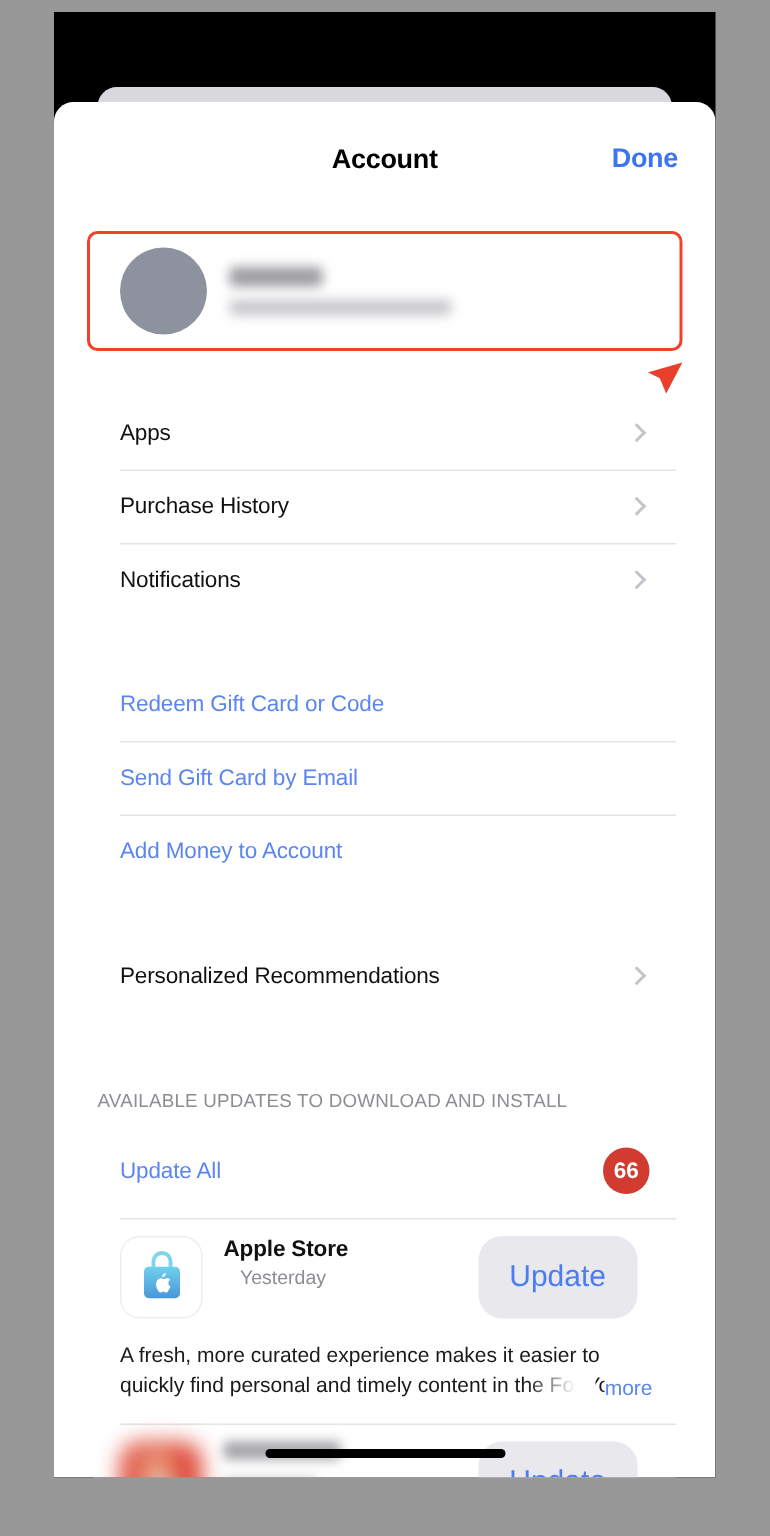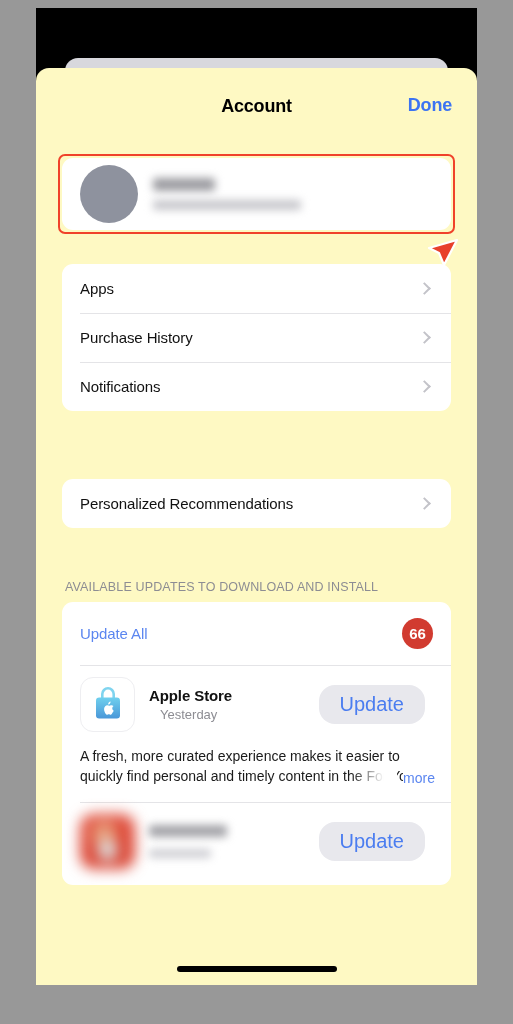--- a/index.html
+++ b/index.html
@@ -41,21 +41,21 @@
     background: #d8d8dd;
     border-radius: 13px 13px 0 0;
   }
 
   .sheet {
     position: absolute;
     left: 0;
     top: 60px;
     width: 441px;
     height: 917px;
-    background: #fef9c3;
+    background: #ffffff;
     border-radius: 13px 13px 0 0;
     overflow: hidden;
   }
 
   
   .sheet-header {
     position: relative;
     height: 78px;
   }
   .sheet-title {
@@ -199,21 +199,20 @@
     display: flex;
     align-items: center;
     justify-content: center;
     padding: 0 7px;
   }
 
   
   .app-row {
     position: relative;
     display: flex;
-    align-items: center;
     padding: 12px 26px 10px 18px;
   }
   .app-row::before {
     content: "";
     position: absolute;
     left: 18px; right: 0; top: 0;
     height: 1px;
     background: #e4e4e7;
   }
   .app-icon {
@@ -357,20 +356,31 @@
           <span class="chev"></span>
         </div>
         <div class="row">
           <span class="row-label">Notifications</span>
           <span class="chev"></span>
         </div>
       </div>
 
       <div class="gap-lg"></div>
 
+      <div class="card">
+        <div class="row">
+          <span class="row-label link">Redeem Gift Card or Code</span>
+        </div>
+        <div class="row">
+          <span class="row-label link">Send Gift Card by Email</span>
+        </div>
+        <div class="row">
+          <span class="row-label link">Add Money to Account</span>
+        </div>
+      </div>
 
       <div class="gap-lg"></div>
 
       <div class="card">
         <div class="row">
           <span class="row-label">Personalized Recommendations</span>
           <span class="chev"></span>
         </div>
       </div>
 

